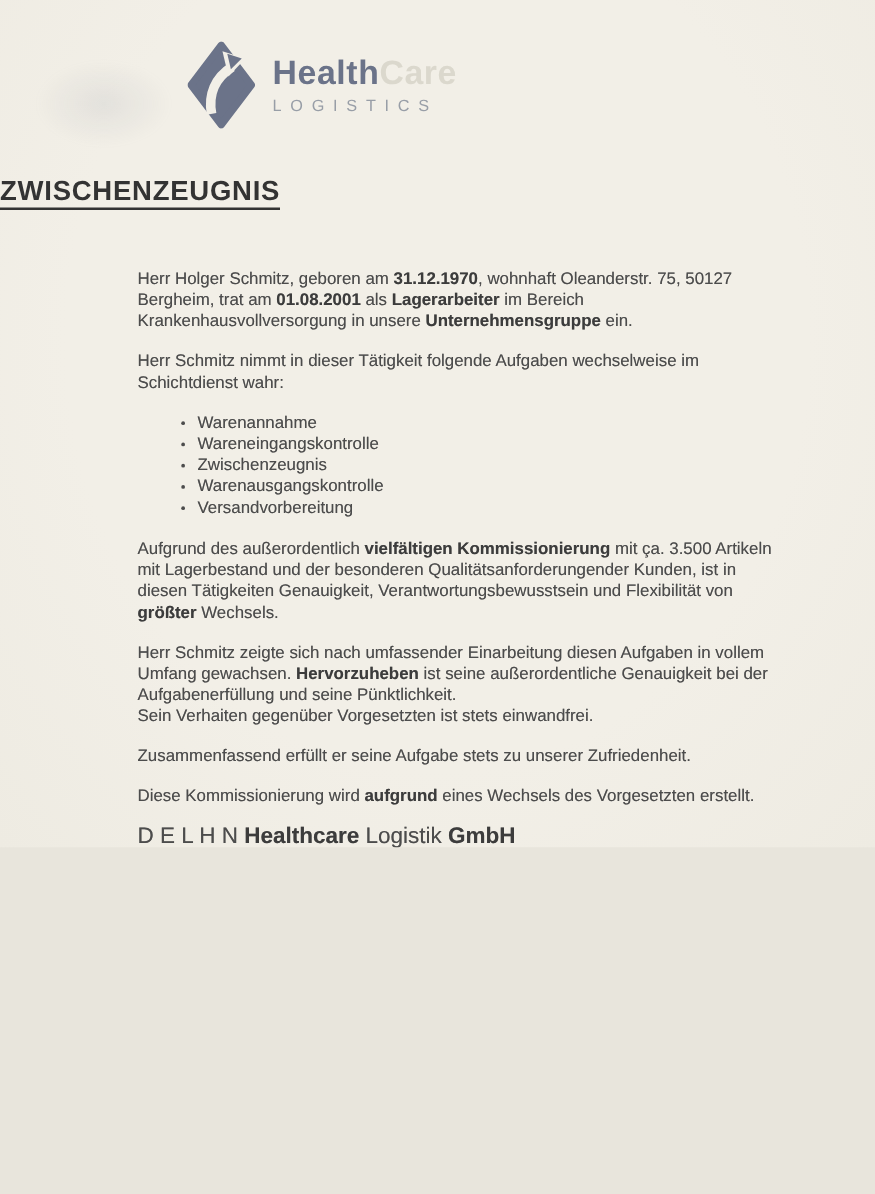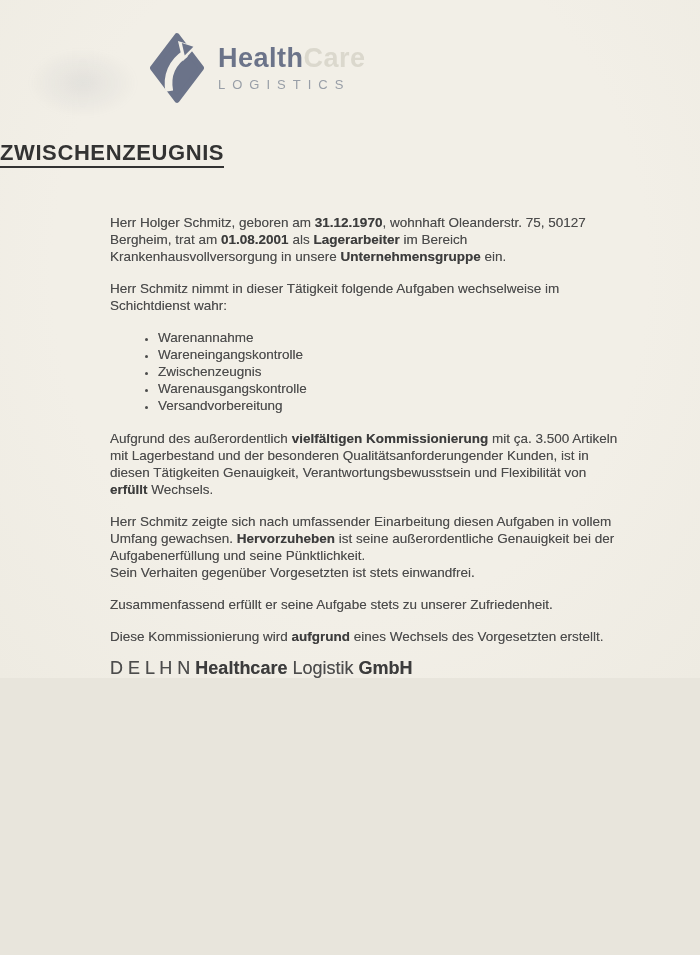--- a/index.html
+++ b/index.html
@@ -124,21 +124,21 @@
     <p>Herr Schmitz nimmt in dieser Tätigkeit folgende Aufgaben wechselweise im Schichtdienst wahr:</p>
 
     <ul class="duties">
         <li>Warenannahme</li>
         <li>Wareneingangskontrolle</li>
         <li>Zwischenzeugnis</li>
         <li>Warenausgangskontrolle</li>
         <li>Versandvorbereitung</li>
       </ul>
 
-    <p><span>Aufgrund des außerordentlich </span><span class="b">vielfältigen Kommissionierung</span><span> mit ça. 3.500 Artikeln mit Lagerbestand und der besonderen Qualitätsanforderungender Kunden, ist in diesen Tätigkeiten Genauigkeit, Verantwortungsbewusstsein und Flexibilität von </span><span class="b">erfüllt</span><span> Wechsels.</span></p>
+    <p><span>Aufgrund des außerordentlich </span><span class="b">vielfältigen Kommissionierung</span><span> mit ça. 3.500 Artikeln mit Lagerbestand und der besonderen Qualitätsanforderungender Kunden, ist in diesen Tätigkeiten Genauigkeit, Verantwortungsbewusstsein und Flexibilität von </span><span class="b">größter</span><span> Wechsels.</span></p>
 
     <p class="tight"><span>Herr Schmitz zeigte sich nach umfassender Einarbeitung diesen Aufgaben in vollem Umfang gewachsen. </span><span class="b">Hervorzuheben</span><span> ist seine außerordentliche Genauigkeit bei der Aufgabenerfüllung und seine Pünktlichkeit.</span></p>
 
     <p>Sein Verhaiten gegenüber Vorgesetzten ist stets einwandfrei.</p>
 
     <p class="summary">Zusammenfassend erfüllt er seine Aufgabe stets zu unserer Zufriedenheit.</p>
 
     <p><span>Diese Kommissionierung wird </span><span class="b">aufgrund</span><span> eines Wechsels des Vorgesetzten erstellt.</span></p>
 
 

